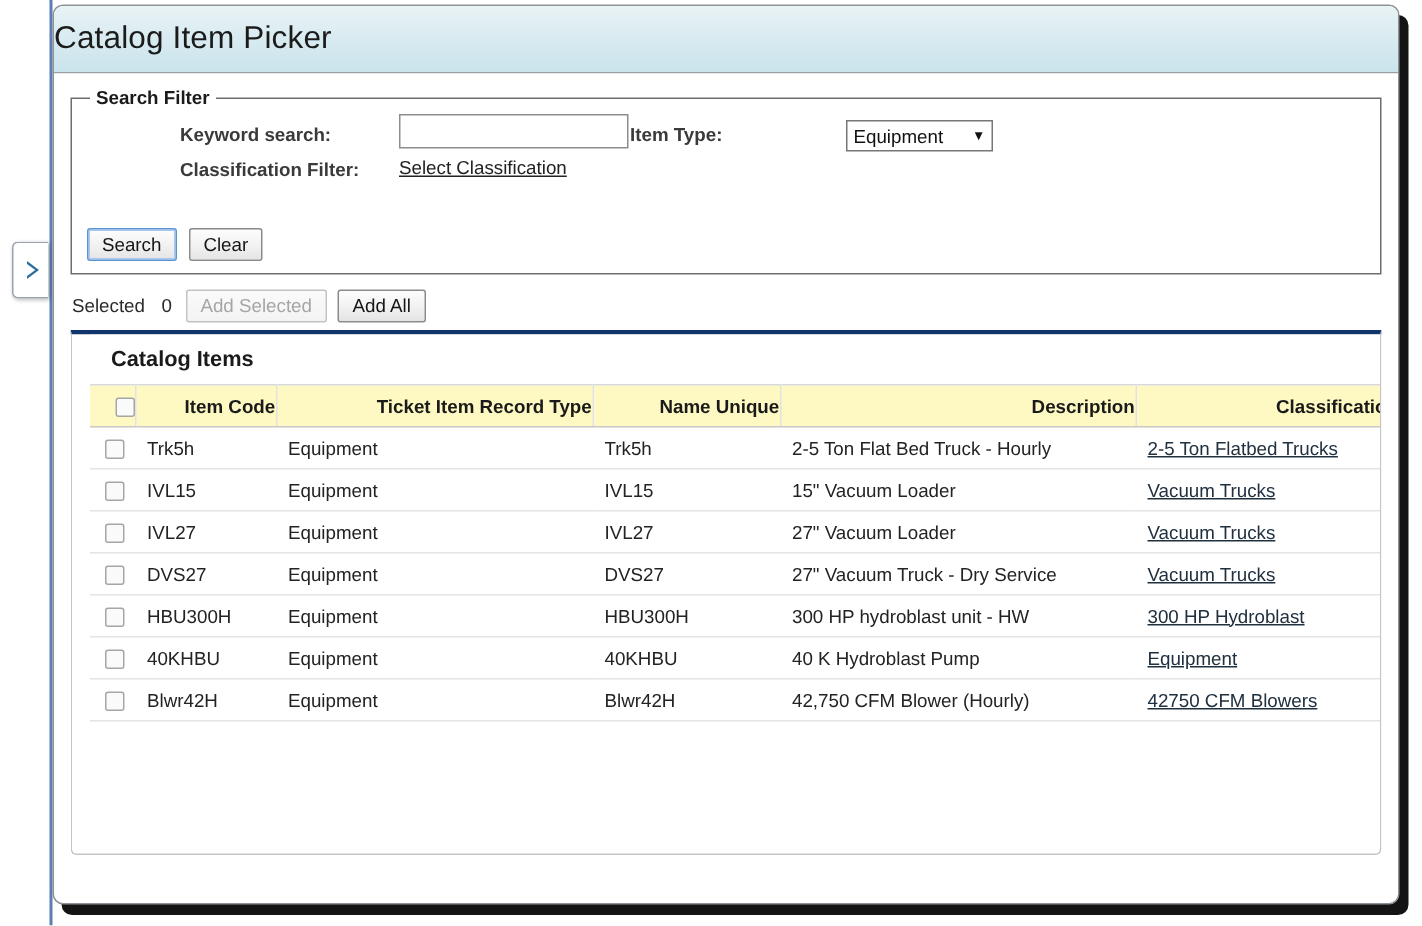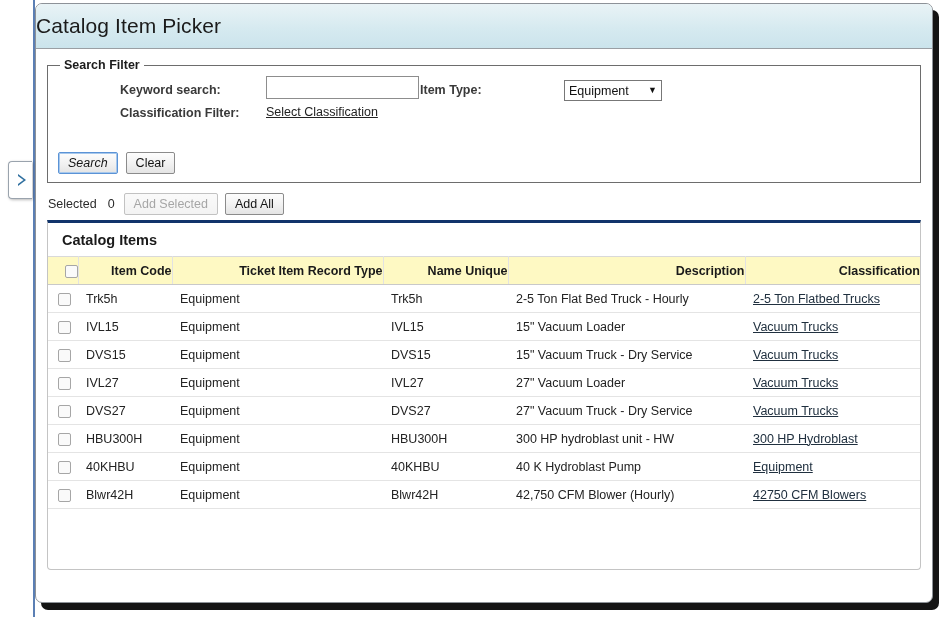--- a/index.html
+++ b/index.html
@@ -139,21 +139,20 @@
     background: linear-gradient(to bottom, #fdfdfd 0%, #f1f1f1 55%, #e4e4e4 100%);
     border: 1px solid #8b8b8b;
     border-radius: 2px;
     padding: 3px 9px;
     cursor: pointer;
     line-height: 14px;
   }
   .btn.focused {
     border: 1px solid #5b93d6;
     box-shadow: 0 0 0 1px #a7c8ec inset;
-    font-style: italic;
   }
   .btn.disabled {
     color: #a6a6a6;
     border-color: #c2c2c2;
     background: linear-gradient(to bottom, #fafafa 0%, #f3f3f3 100%);
     cursor: default;
   }
 
   
   .sel-row {
@@ -166,20 +165,21 @@
 
   
   .catalog-panel {
     border: 1px solid #c4c4c4;
     border-top: 3px solid #11346b;
     border-radius: 0 0 4px 4px;
     background: #ffffff;
     height: 350px;
     position: relative;
     overflow: hidden;
+    padding-left: 12px;
   }
   .catalog-head {
     height: 33px;
     display: flex; align-items: center;
     padding-left: 14px;
     background: #ffffff;
   }
   .catalog-head-title {
     font-size: 14.5px; font-weight: bold; color: #1a1a1a;
   }
@@ -354,28 +354,20 @@
               <tr>
                 <td><span class="cbx"></span></td>
                 <td>IVL15</td>
                 <td>Equipment</td>
                 <td>IVL15</td>
                 <td>15" Vacuum Loader</td>
                 <td><a class="classlink">Vacuum Trucks</a></td>
               </tr>
               <tr>
                 <td><span class="cbx"></span></td>
-                <td>DVS15</td>
-                <td>Equipment</td>
-                <td>DVS15</td>
-                <td>15" Vacuum Truck - Dry Service</td>
-                <td><a class="classlink">Vacuum Trucks</a></td>
-              </tr>
-              <tr>
-                <td><span class="cbx"></span></td>
                 <td>IVL27</td>
                 <td>Equipment</td>
                 <td>IVL27</td>
                 <td>27" Vacuum Loader</td>
                 <td><a class="classlink">Vacuum Trucks</a></td>
               </tr>
               <tr>
                 <td><span class="cbx"></span></td>
                 <td>DVS27</td>
                 <td>Equipment</td>

